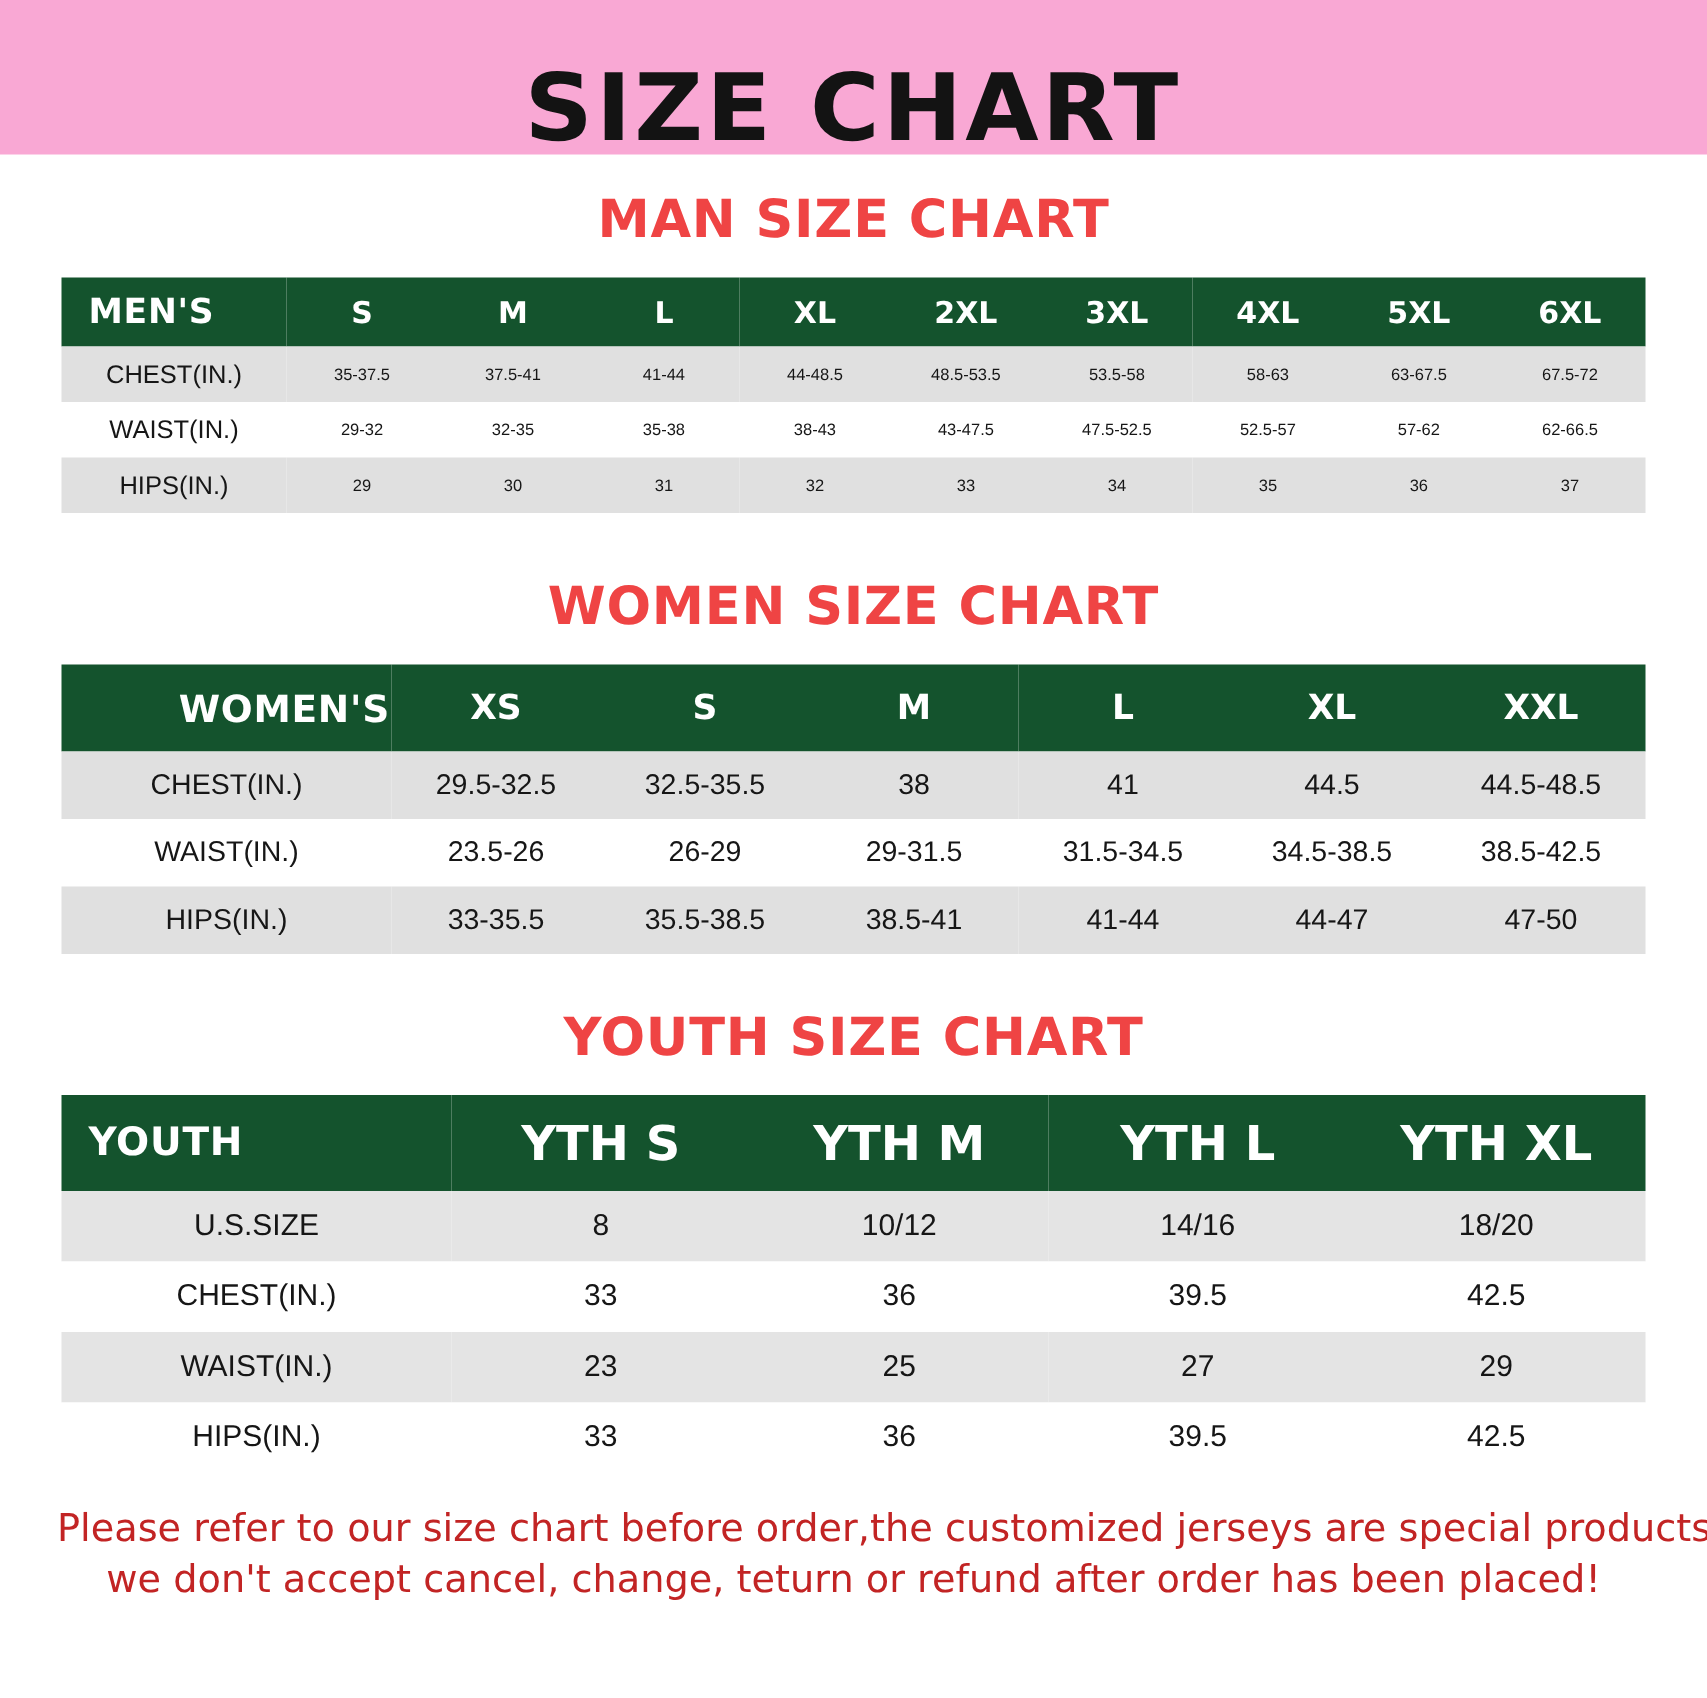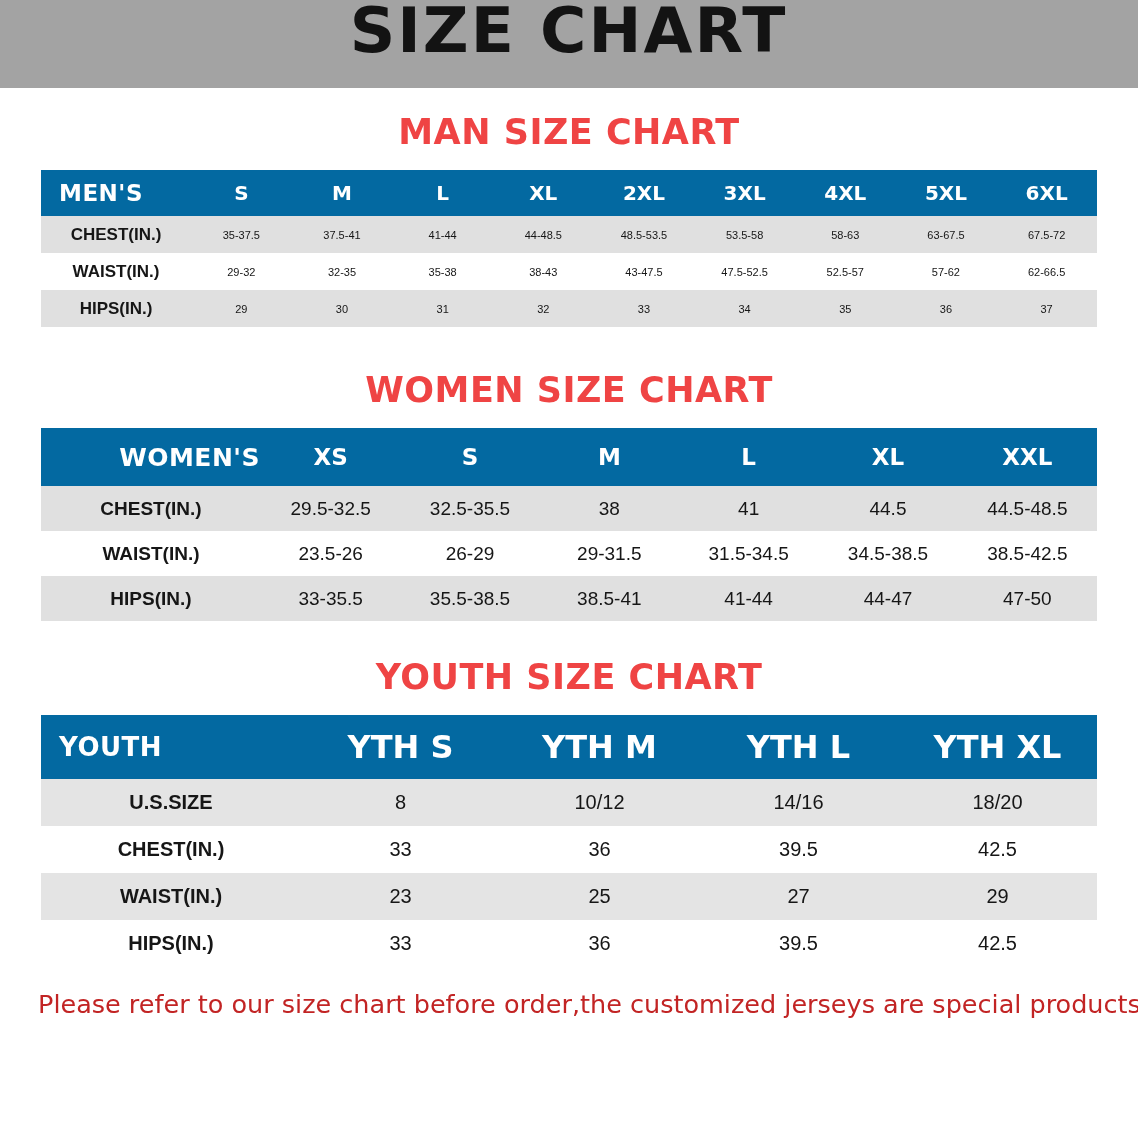--- a/index.html
+++ b/index.html
@@ -10,24 +10,24 @@
   body {
     width: 1138px;
     height: 1132px;
     font-family: "Liberation Sans", sans-serif;
     color: #111111;
     overflow: hidden;
   }
 
   
   .banner {
-    height: 88px;
-    background: #a3a3a3;
+    height: 103px;
+    background: #f9a8d4;
     display: flex;
-    align-items: flex-start;
+    align-items: flex-end;
     justify-content: center;
   }
   .banner-title {
     font-family: "DejaVu Sans", sans-serif;
     font-weight: bold;
     font-size: 62px;
     letter-spacing: 2px;
     color: #131313;
     line-height: 1;
     transform: scaleX(1.02);
@@ -49,31 +49,31 @@
   
   .table-wrap {
     margin: 0 41px;
   }
   table {
     width: 100%;
     border-collapse: collapse;
     table-layout: fixed;
   }
   thead th {
-    background: #0369a1;
+    background: #14532d;
     color: #ffffff;
     font-family: "DejaVu Sans", sans-serif;
     font-weight: bold;
   }
   th, td {
     text-align: center;
     white-space: nowrap;
   }
   .rowlabel {
-    font-weight: bold;
+    font-weight: normal;
   }
 
   
   #men-table { margin-top: 18px; }
   #men-table thead th { height: 44px; font-size: 20px; }
   #men-table thead th.corner {
     text-align: left;
     padding-left: 18px;
     font-size: 23px;
     letter-spacing: 0.5px;
@@ -302,13 +302,14 @@
         <td>36</td>
         <td>39.5</td>
         <td>42.5</td>
       </tr>
     </tbody>
   </table>
 </div>
 
 <div class="note">
   <div>Please refer to our size chart before order,the customized jerseys are special products,</div>
+  <div>we don't accept cancel, change, teturn or refund after order has been placed!</div>
 </div>
 
 </body></html>

